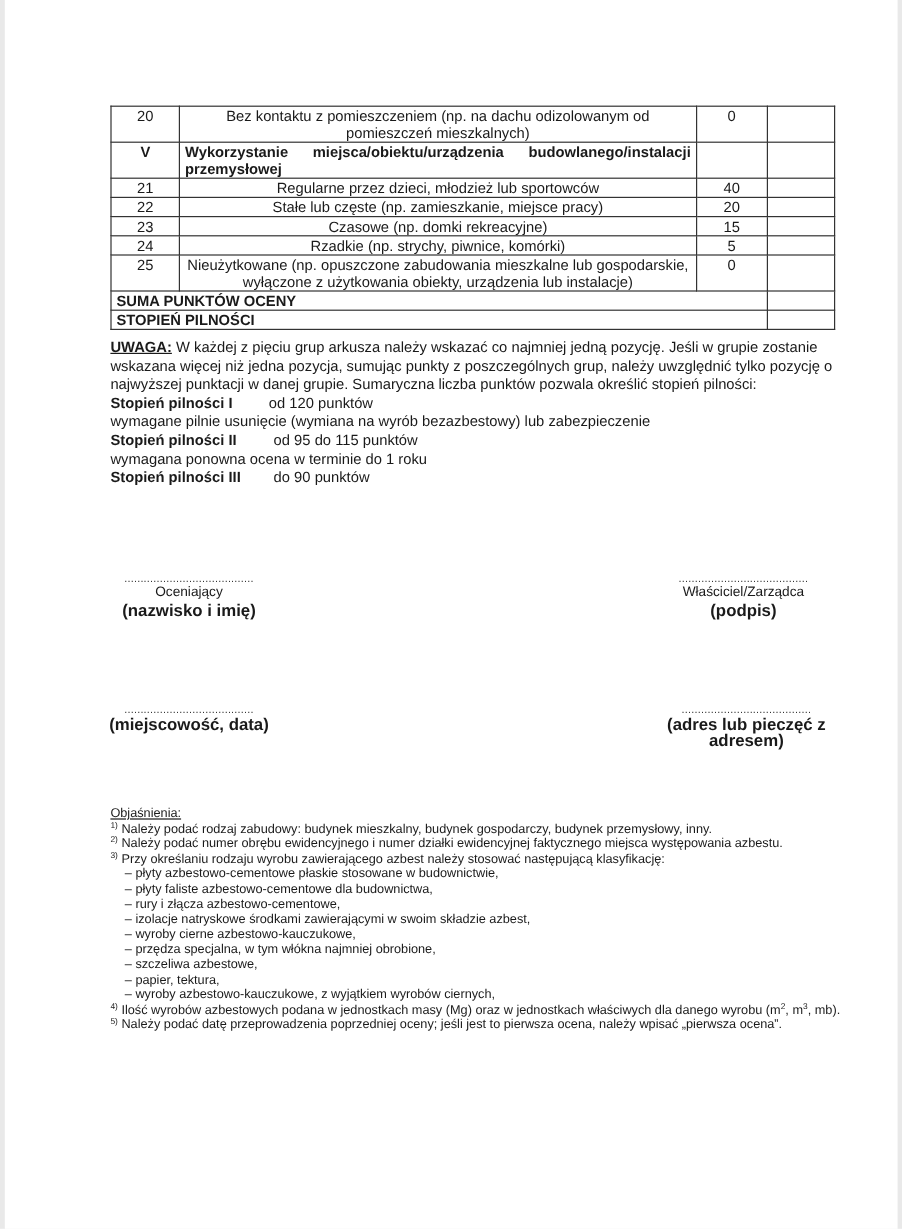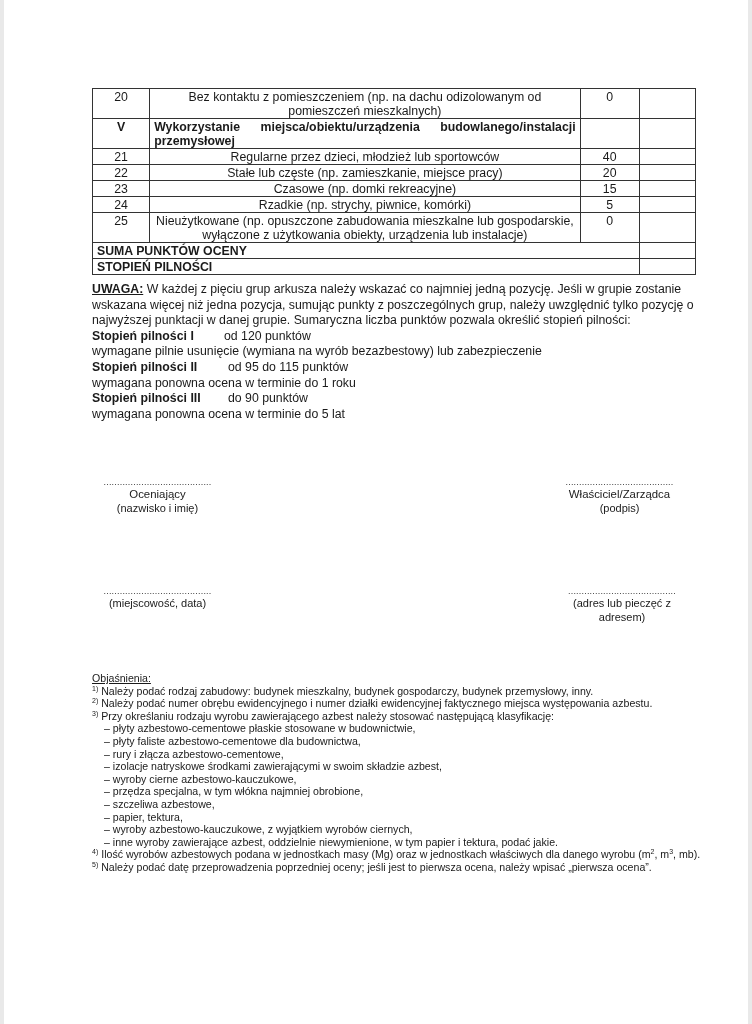--- a/index.html
+++ b/index.html
@@ -28,21 +28,21 @@
     tr.sum td.label { text-align: left; font-weight: bold; padding-right: 2px; }
     .note {
       position: absolute; left: 88px; top: 282px; width: 610px;
       font-size: 12.3px; line-height: 15.6px;
     }
     .note .uwaga { font-weight: bold; text-decoration: underline; }
     .note .lvl { font-weight: bold; display: inline-block; }
     .note .row { white-space: nowrap; }
     .sig { position: absolute; font-size: 11.4px; text-align: center; line-height: 14px; }
     .sig .dots { letter-spacing: 0.2px; color: #333; font-size: 9px; line-height: 10px; }
-    .sig .sub { font-size: 11px; }
+    .sig .sub { font-size: 14px; font-weight: bold; }
     .expl {
       position: absolute; left: 88px; top: 672px; width: 620px;
       font-size: 10.6px; line-height: 12.6px;
     }
     .expl .title { text-decoration: underline; }
     .expl sup { font-size: 7px; vertical-align: top; line-height: 8px; }
     .expl .bullet { padding-left: 12px; }
   </style>
 </head>
 <body>
@@ -112,21 +112,20 @@
       <span class="lvl" style="width:132px">Stopień pilności I</span><span>od 120 punktów</span>
     </div>
     <div>wymagane pilnie usunięcie (wymiana na wyrób bezazbestowy) lub zabezpieczenie</div>
     <div class="row">
       <span class="lvl" style="width:136px">Stopień pilności II</span><span>od 95 do 115 punktów</span>
     </div>
     <div>wymagana ponowna ocena w terminie do 1 roku</div>
     <div class="row">
       <span class="lvl" style="width:136px">Stopień pilności III</span><span>do 90 punktów</span>
     </div>
-    <div>wymagana ponowna ocena w terminie do 5 lat</div>
   </div>
 
   <div class="sig" style="left:86px; top:477px; width:135px;">
     <div class="dots">........................................</div>
     <div>Oceniający</div>
     <div class="sub">(nazwisko i imię)</div>
   </div>
 
   <div class="sig" style="left:548px; top:477px; width:135px;">
     <div class="dots">........................................</div>
@@ -151,18 +150,17 @@
     <div><sup>3)</sup> <span>Przy określaniu rodzaju wyrobu zawierającego azbest należy stosować następującą klasyfikację:</span></div>
     <div class="bullet">– płyty azbestowo-cementowe płaskie stosowane w budownictwie,</div>
     <div class="bullet">– płyty faliste azbestowo-cementowe dla budownictwa,</div>
     <div class="bullet">– rury i złącza azbestowo-cementowe,</div>
     <div class="bullet">– izolacje natryskowe środkami zawierającymi w swoim składzie azbest,</div>
     <div class="bullet">– wyroby cierne azbestowo-kauczukowe,</div>
     <div class="bullet">– przędza specjalna, w tym włókna najmniej obrobione,</div>
     <div class="bullet">– szczeliwa azbestowe,</div>
     <div class="bullet">– papier, tektura,</div>
     <div class="bullet">– wyroby azbestowo-kauczukowe, z wyjątkiem wyrobów ciernych,</div>
-    <div class="bullet">– inne wyroby zawierające azbest, oddzielnie niewymienione, w tym papier i tektura, podać jakie.</div>
     <div><sup>4)</sup> <span>Ilość wyrobów azbestowych podana w jednostkach masy (Mg) oraz w jednostkach właściwych dla danego wyrobu (m</span><sup>2</sup><span>, m</span><sup>3</sup><span>, mb).</span></div>
     <div><sup>5)</sup> <span>Należy podać datę przeprowadzenia poprzedniej oceny; jeśli jest to pierwsza ocena, należy wpisać „pierwsza ocena”.</span></div>
   </div>
 
 </div>
 
 </body></html>

